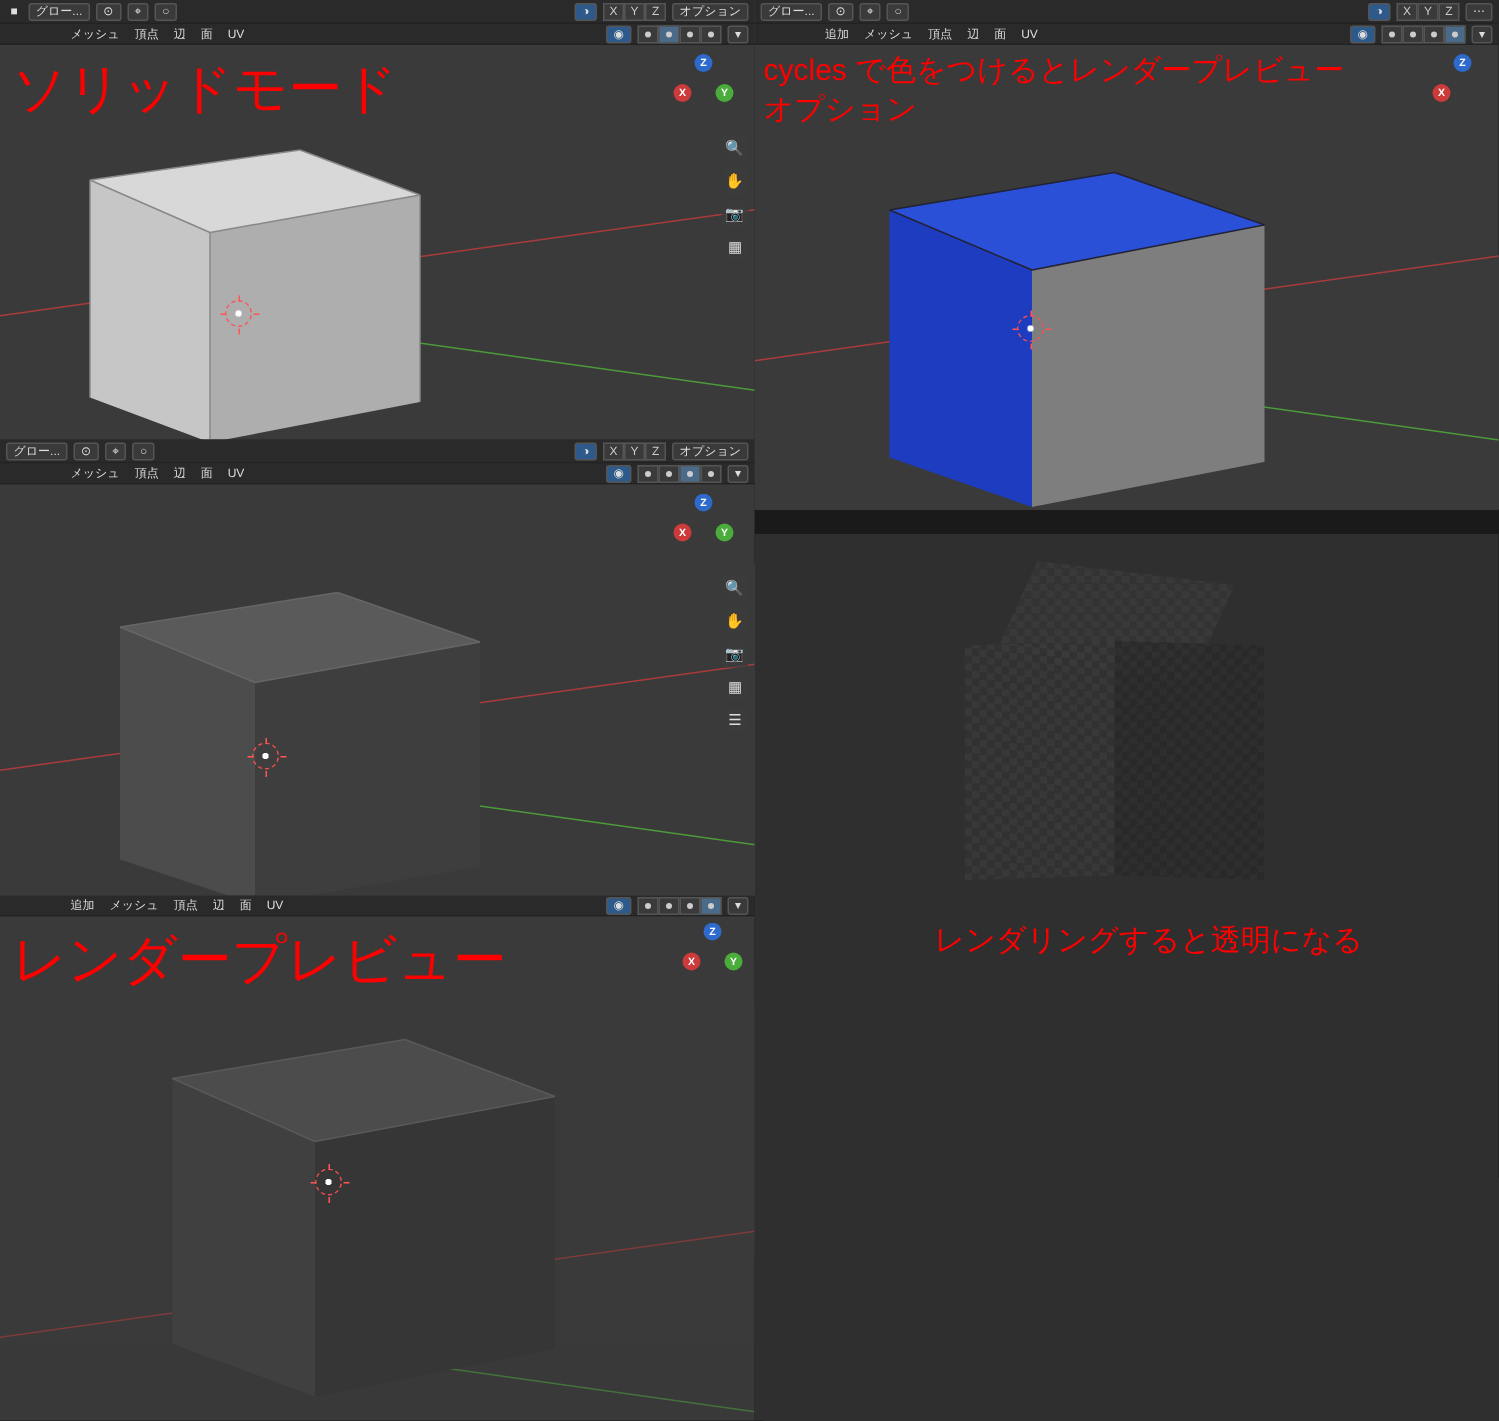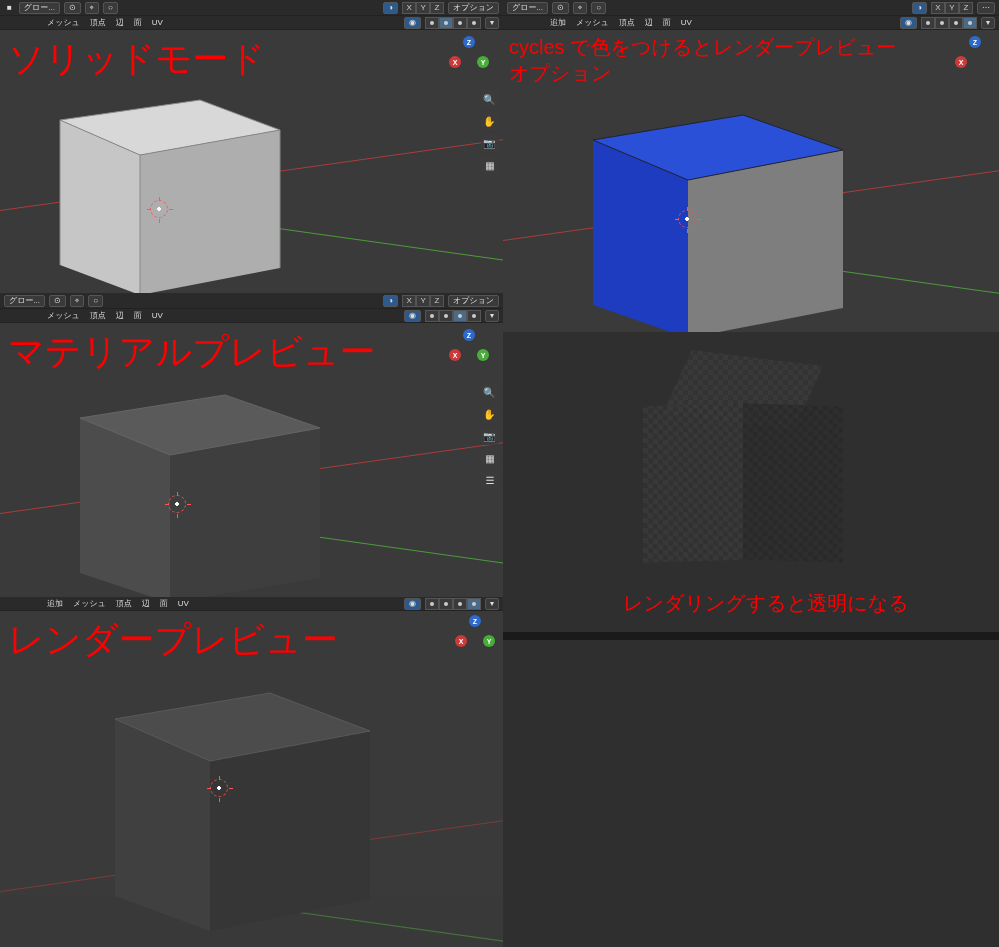--- a/index.html
+++ b/index.html
@@ -368,37 +368,36 @@
     <svg width="320" height="260" style="position:absolute;left:30px;top:40px;">
       <polygon points="50,55 195,32 290,65 140,92" fill="#5a5a5a"></polygon>
       <polygon points="50,55 140,92 140,240 50,210" fill="#4c4c4c"></polygon>
       <polygon points="140,92 290,65 290,215 140,240" fill="#3e3e3e"></polygon>
       <line x1="50" y1="55" x2="195" y2="32" stroke="#666"></line>
       <line x1="195" y1="32" x2="290" y2="65" stroke="#666"></line>
       <line x1="290" y1="65" x2="140" y2="92" stroke="#666"></line>
       <line x1="140" y1="92" x2="50" y2="55" stroke="#666"></line>
     </svg>
     <div class="cursor3d" style="left:168px;top:172px;"></div>
-    <div class="overlay-label" style="left:8px;top:6px;">マテリアルプレビュー</div>
     <div class="gizmo" style="right:12px;top:6px;">
       <div class="axis z">Z</div>
       <div class="axis y">Y</div>
       <div class="axis x">X</div>
     </div>
     <div class="side-icons" style="top:60px;">
       <div class="sicon">🔍</div>
       <div class="sicon">✋</div>
       <div class="sicon">📷</div>
       <div class="sicon">▦</div>
       <div class="sicon">☰</div>
     </div>
   </div>
 </div>
 
-<div class="panel" style="left:503px;top:332px;width:496px;height:300px;background:#2f2f2f;">
+<div class="panel" style="left:503px;top:356px;width:496px;height:300px;background:#2f2f2f;">
   <div class="render-cube" style="left:140px;top:18px;">
     <div class="rc-top"></div>
     <div class="rc-left"></div>
     <div class="rc-right"></div>
   </div>
   <div class="overlay-label small" style="left:120px;top:258px;">レンダリングすると透明になる</div>
 </div>
 
 <div class="panel" style="left:0;top:597px;width:503px;height:350px;">
   <div class="header-row secondary">

